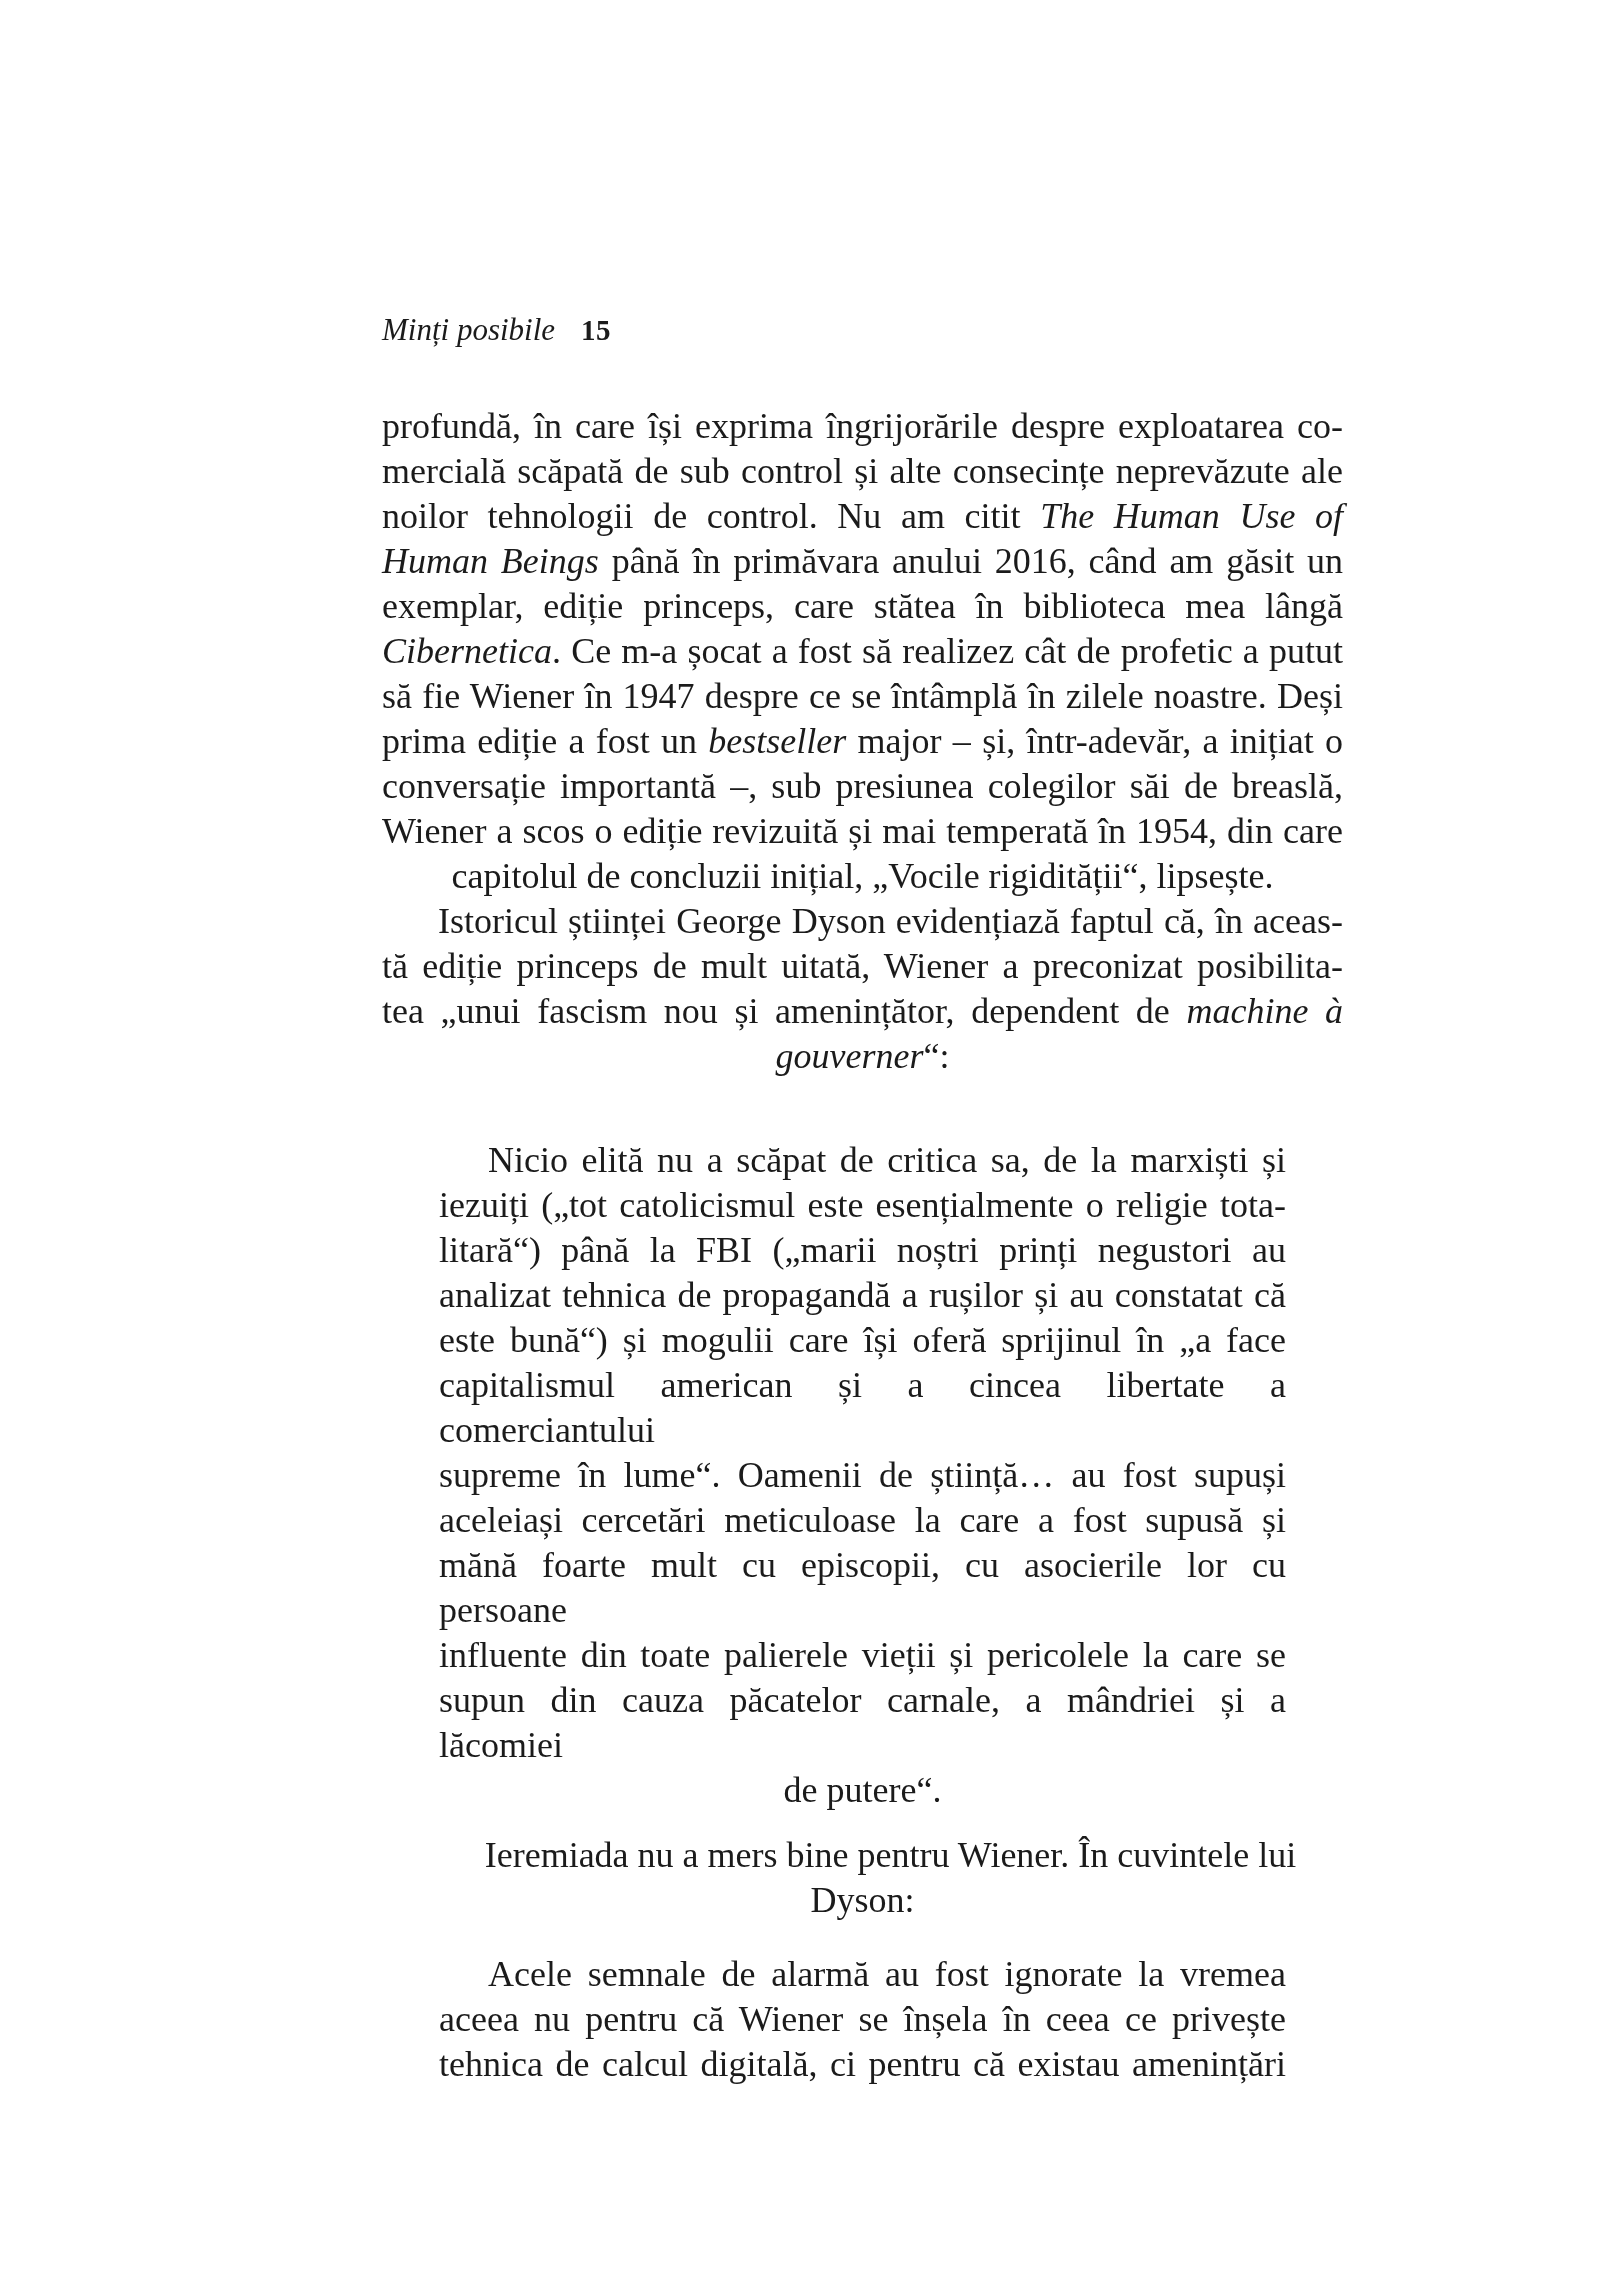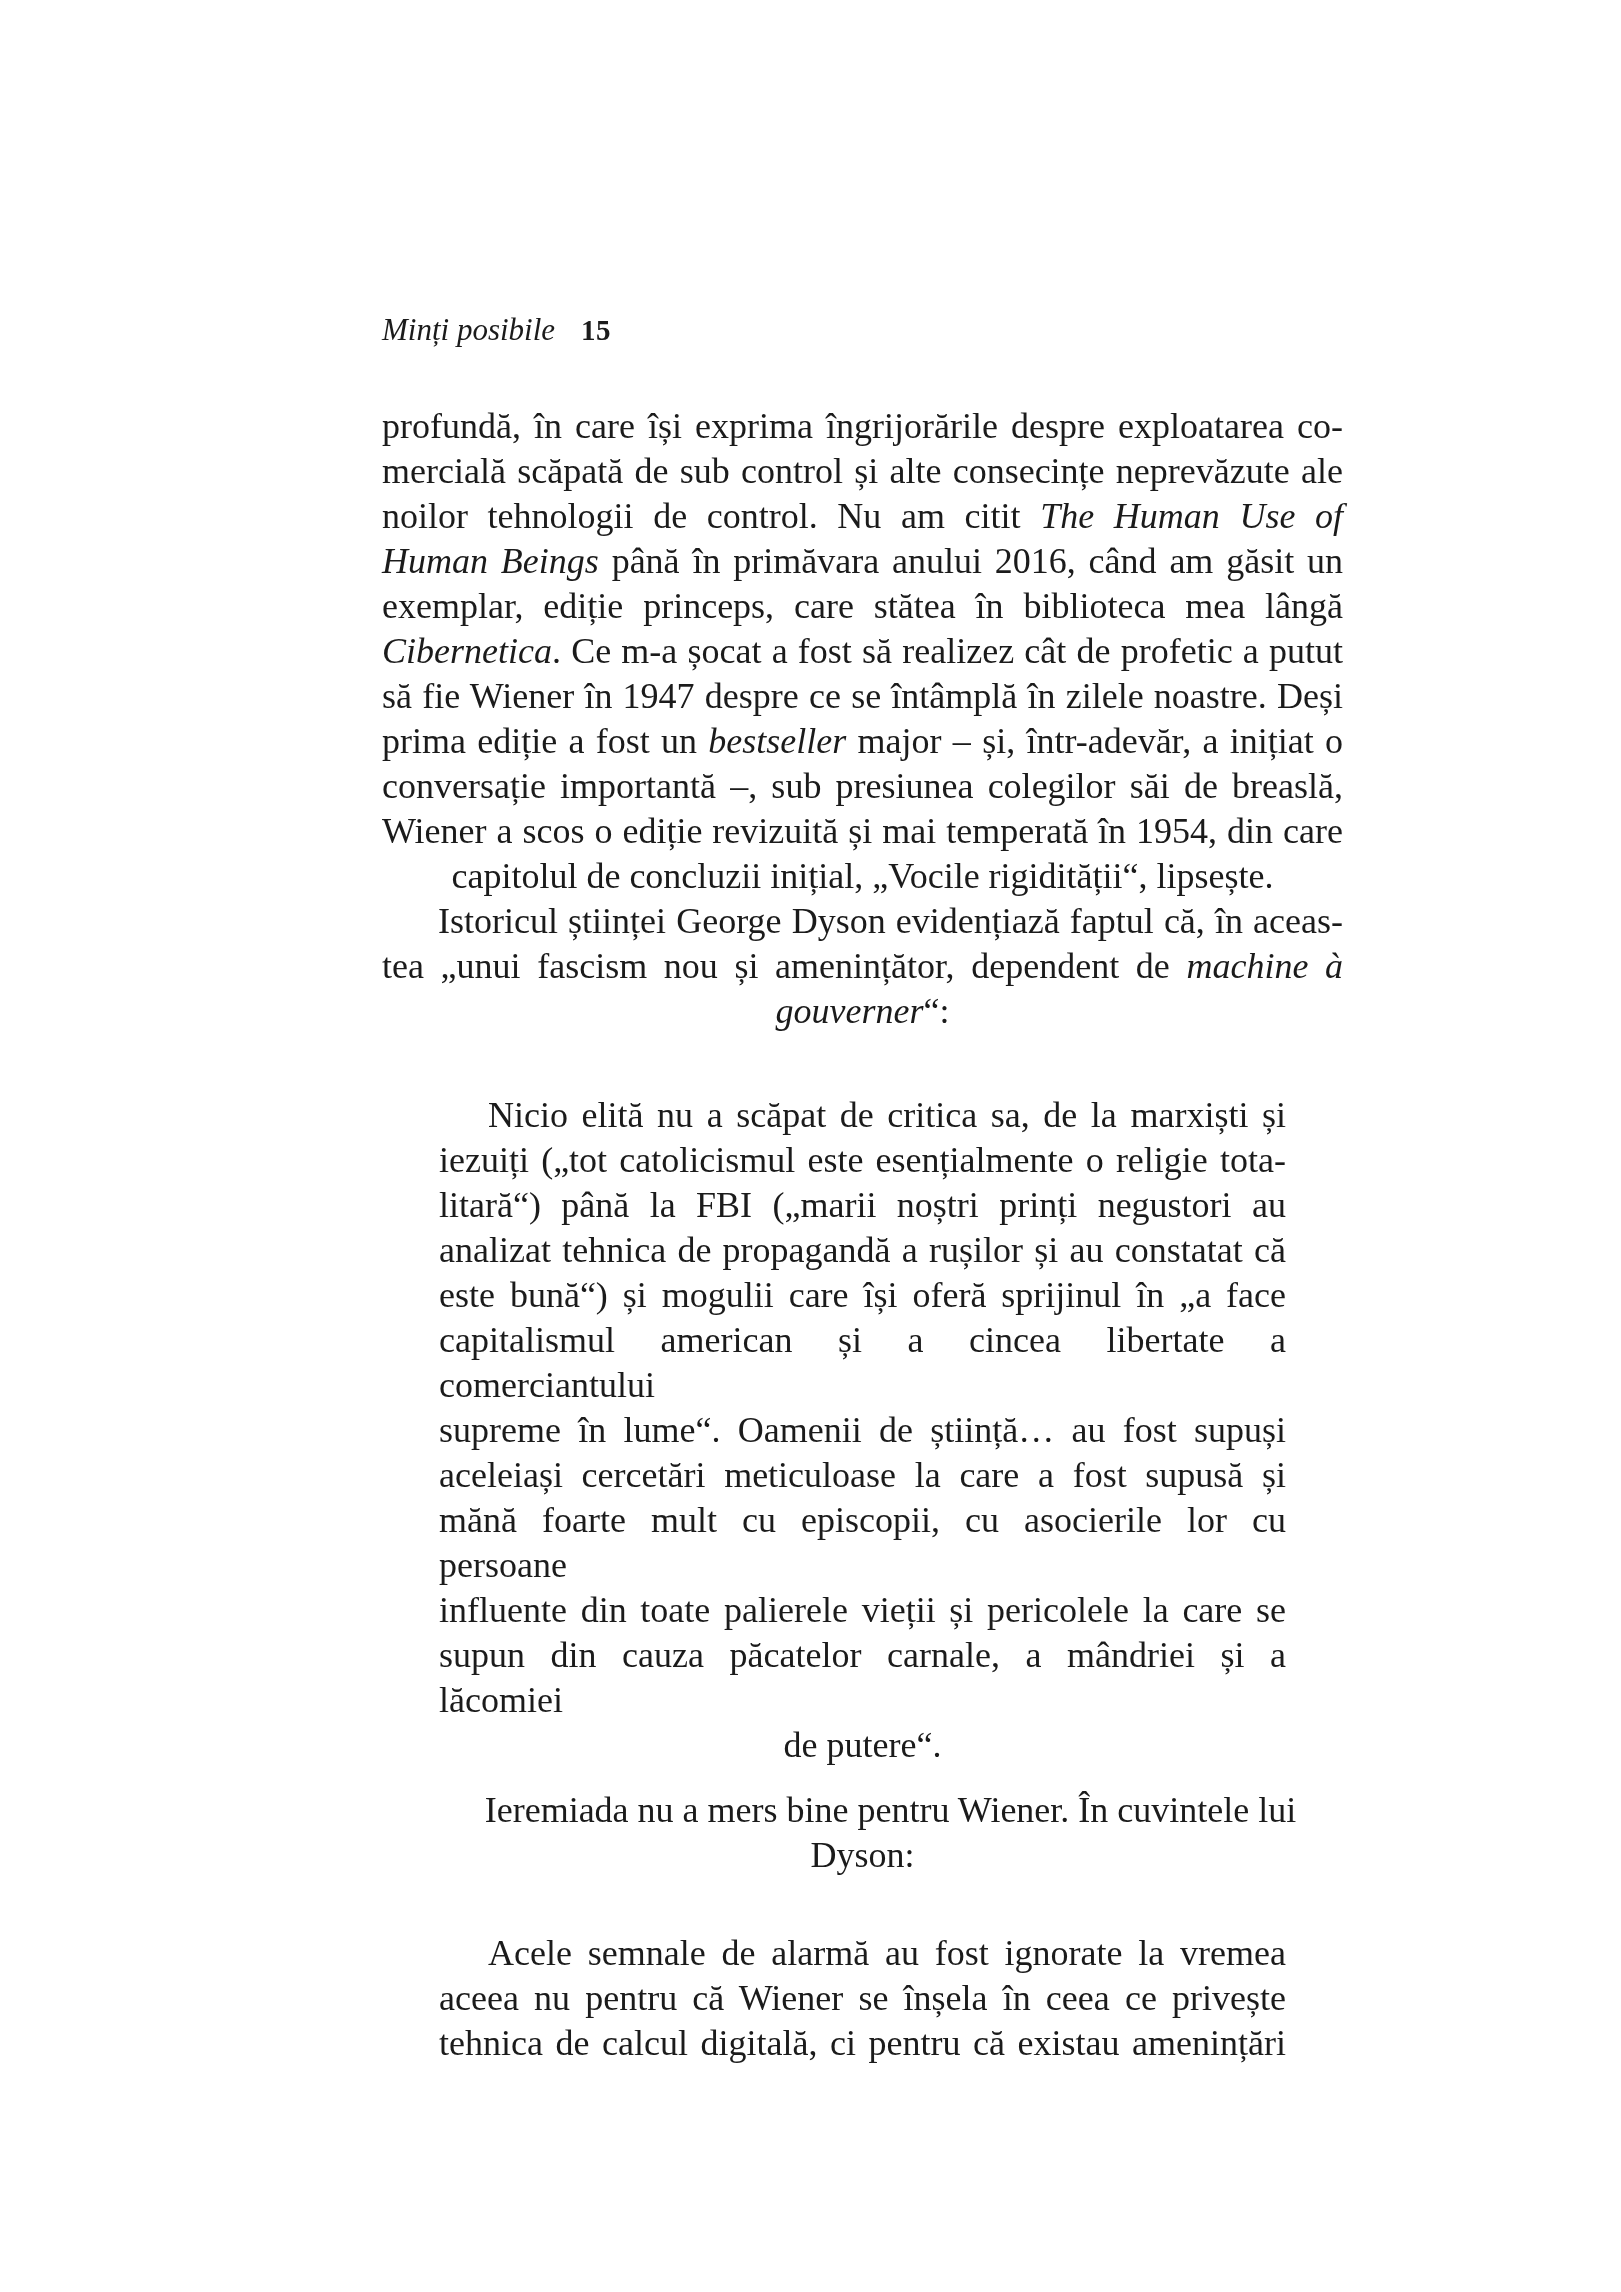--- a/index.html
+++ b/index.html
@@ -47,21 +47,21 @@
     line-height: 45px;
   }
   .block { margin: 0; }
   .block.quote {
     margin-left: 57px;
     margin-right: 57px;
   }
   
   .text-block > .block:nth-child(3) { margin-top: 59px; }
   .text-block > .block:nth-child(4) { margin-top: 20px; }
-  .text-block > .block:nth-child(5) { margin-top: 53px; }
+  .text-block > .block:nth-child(5) { margin-top: 29px; }
   .line {
     text-align: center;
     white-space: normal;
   }
   .line.j {
     text-align: justify;
     text-align-last: justify;
   }
   .paragraph .line.indent { text-indent: 56px; }
   .quote .line.indent { text-indent: 49px; }
@@ -87,20 +87,21 @@
         <div class="line j"><span>exemplar, ediție princeps, care stătea în biblioteca mea lângă</span></div>
         <div class="line j"><em>Cibernetica</em><span>. Ce m-a șocat a fost să realizez cât de profetic a putut</span></div>
         <div class="line j"><span>să fie Wiener în 1947 despre ce se întâmplă în zilele noastre. Deși</span></div>
         <div class="line j"><span>prima ediție a fost un </span><em>bestseller</em><span> major – și, într-adevăr, a inițiat o</span></div>
         <div class="line j"><span>conversație importantă –, sub presiunea colegilor săi de breaslă,</span></div>
         <div class="line j"><span>Wiener a scos o ediție revizuită și mai temperată în 1954, din care</span></div>
         <div class="line"><span>capitolul de concluzii inițial, „Vocile rigidității“, lipsește.</span></div>
       </div>
       <div class="block paragraph">
         <div class="line j indent"><span>Istoricul științei George Dyson evidențiază faptul că, în aceas-</span></div>
+        <div class="line j"><span>tă ediție princeps de mult uitată, Wiener a preconizat posibilita-</span></div>
         <div class="line j"><span>tea „unui fascism nou și amenințător, dependent de </span><em>machine à</em></div>
         <div class="line"><em>gouverner</em><span>“:</span></div>
       </div>
       <div class="block quote">
         <div class="line j indent"><span>Nicio elită nu a scăpat de critica sa, de la marxiști și</span></div>
         <div class="line j"><span>iezuiți („tot catolicismul este esențialmente o religie tota-</span></div>
         <div class="line j"><span>litară“) până la FBI („marii noștri prinți negustori au</span></div>
         <div class="line j"><span>analizat tehnica de propagandă a rușilor și au constatat că</span></div>
         <div class="line j"><span>este bună“) și mogulii care își oferă sprijinul în „a face</span></div>
         <div class="line j"><span>capitalismul american și a cincea libertate a comerciantului</span></div>

